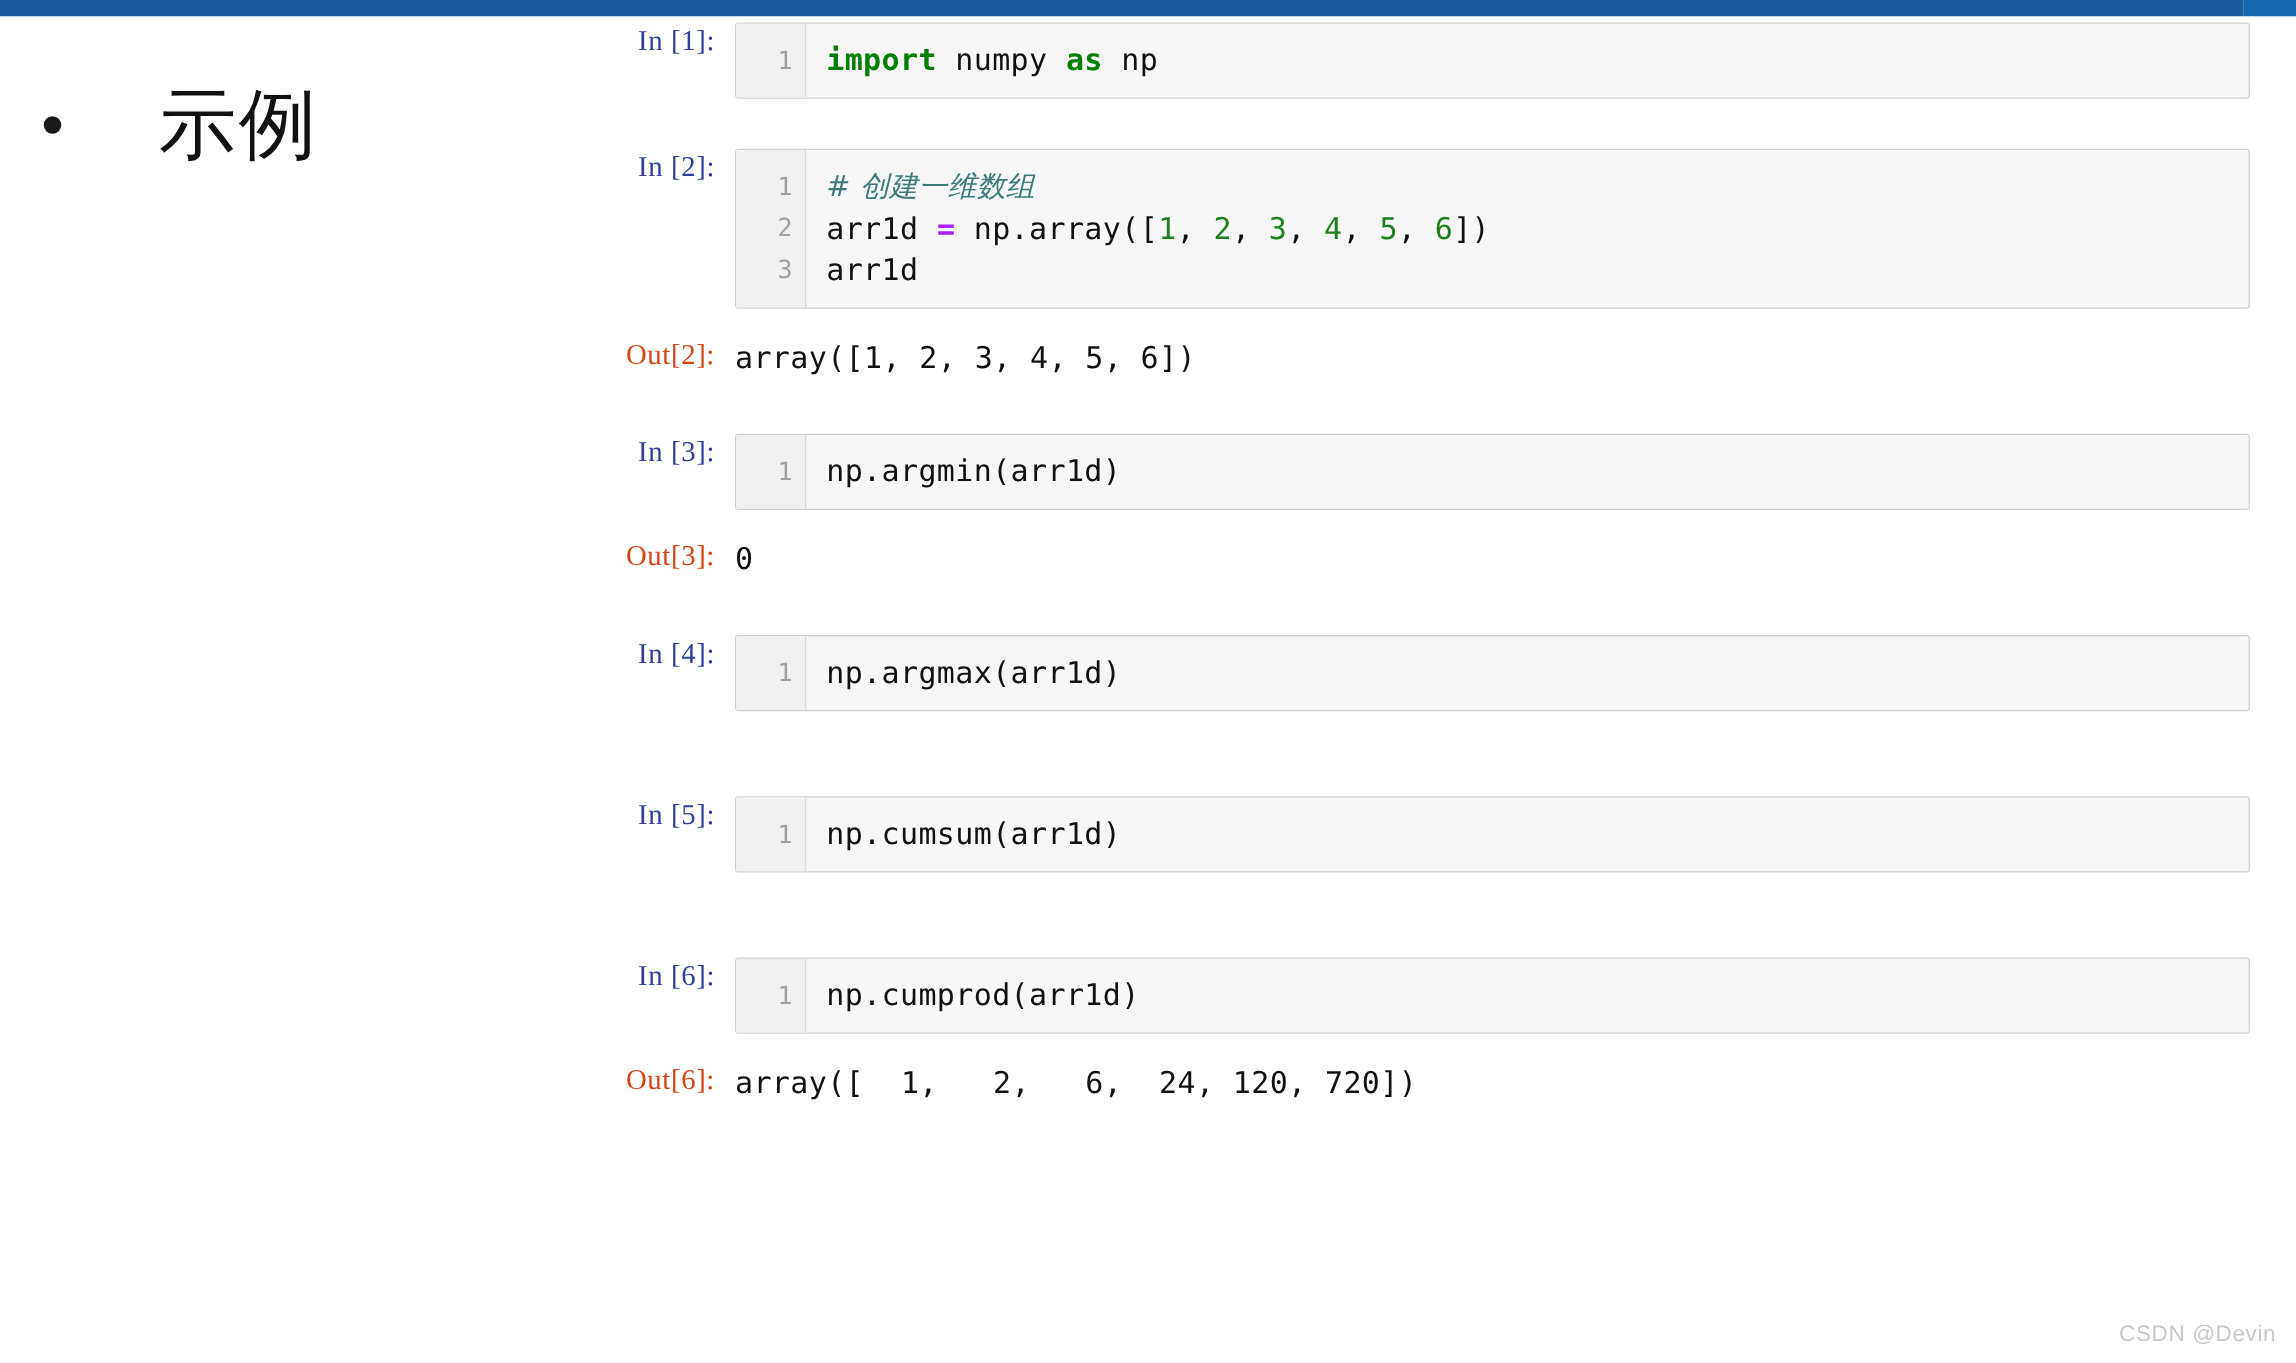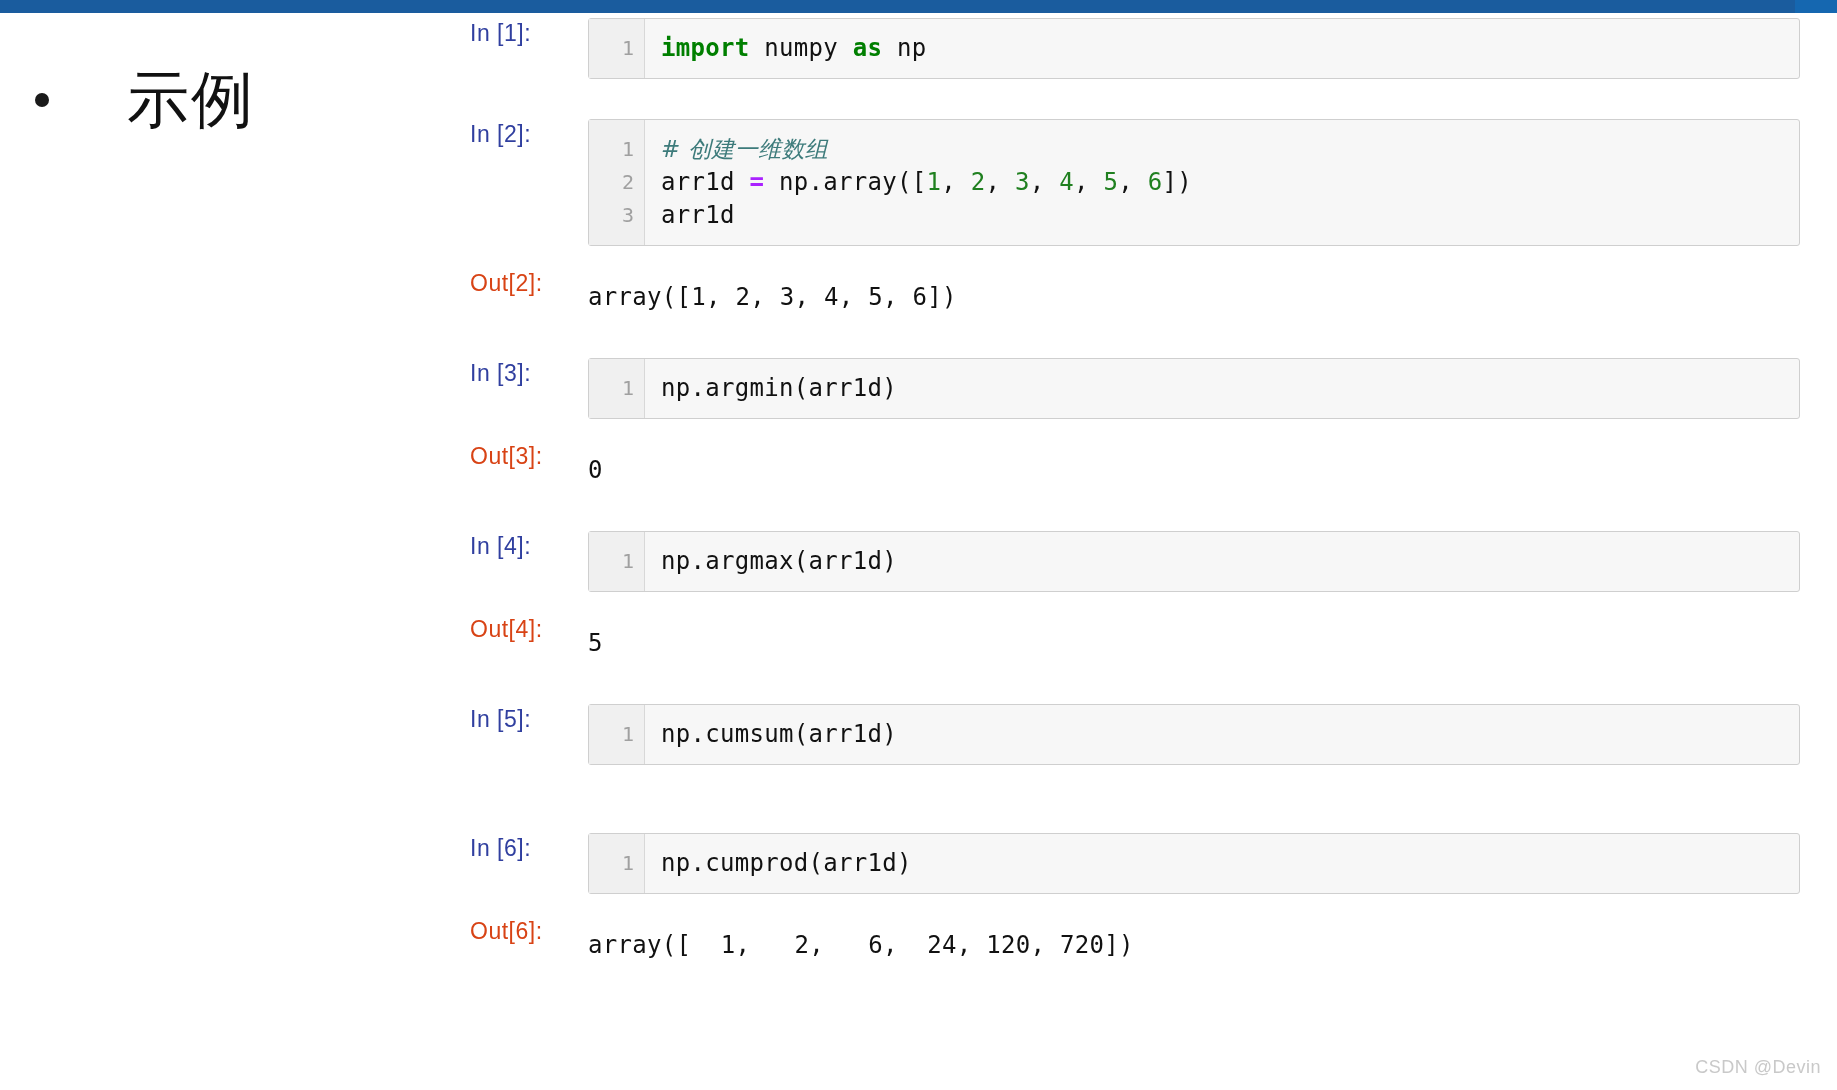--- a/index.html
+++ b/index.html
@@ -77,23 +77,24 @@
   
   .nb-row {
     display: flex;
     align-items: flex-start;
     width: 100%;
   }
 
   .prompt {
     width: 118px;
     flex: none;
-    padding-right: 4px;
+    text-align: right;
+    padding-right: 16px;
     box-sizing: border-box;
-    font-family: Liberation Sans, sans-serif;
+    font-family: Liberation Serif, serif;
     font-size: 23px;
     line-height: 30px;
     white-space: pre;
     letter-spacing: 0.5px;
   }
   .prompt.in  { color: #303F9F; }
   .prompt.out { color: #D84315; }
 
   
   .input-box {
@@ -134,21 +135,20 @@
   
   .output-text {
     flex: 1;
     padding-top: 2px;
     font-family: "DejaVu Sans Mono", monospace;
     font-size: 24px;
     line-height: 30px;
     color: #111111;
     white-space: pre;
     letter-spacing: 0.3px;
-    margin-top: 12px;
   }
 
   
   .tok-kw      { color: #007F00; font-weight: bold; }
   .tok-num     { color: #208020; }
   .tok-op      { color: #AA22FF; font-weight: bold; }
   .tok-comment { color: #3D7B7B; font-style: italic; font-family: "DejaVu Sans", sans-serif; font-size: 23px; margin-top: 46px; }
   .tok-plain   { color: #111111; }
 
   
@@ -225,24 +225,20 @@
     <div class="gap-lg"></div>
     <div class="nb-block">
       <div class="nb-row">
         <div class="prompt in">In [4]:</div>
         <div class="input-box">
           <div class="gutter">1</div>
           <div class="code"><span class="tok-plain">np.argmax(arr1d)</span></div>
         </div>
       </div>
       <div class="gap-sm"></div>
-      <div class="nb-row">
-        <div class="prompt out">Out[4]:</div>
-        <div class="output-text">5</div>
-      </div>
     </div>
     <div class="gap-lg"></div>
     <div class="nb-block">
       <div class="nb-row">
         <div class="prompt in">In [5]:</div>
         <div class="input-box">
           <div class="gutter">1</div>
           <div class="code"><span class="tok-plain">np.cumsum(arr1d)</span></div>
         </div>
       </div>

